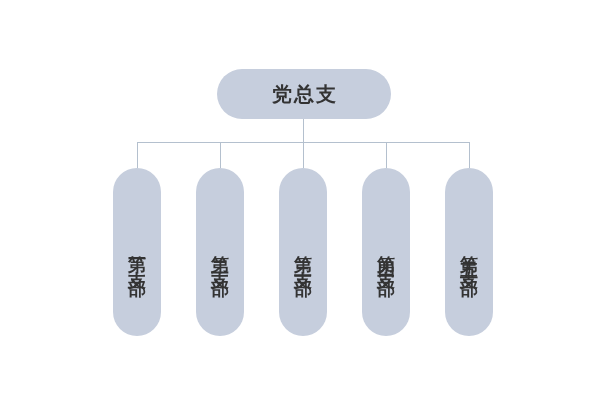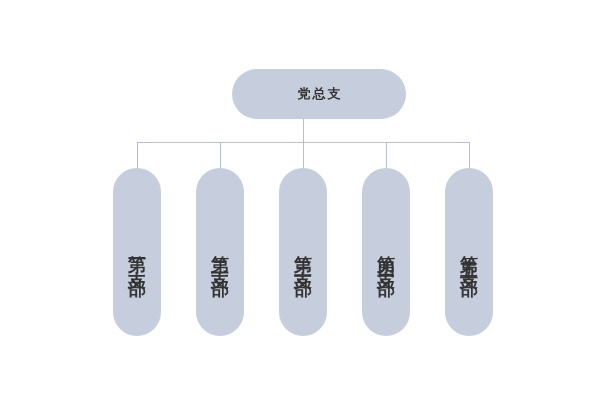--- a/index.html
+++ b/index.html
@@ -24,26 +24,26 @@
   .node {
     position: absolute;
     background: var(--node-fill);
     display: flex;
     align-items: center;
     justify-content: center;
     color: var(--text);
   }
 
   .root-node {
-    left: 232px;
+    left: 217px;
     top: 69px;
     width: 174px;
     height: 50px;
     border-radius: 25px;
-    font-size: 13px;
+    font-size: 20px;
     font-weight: 600;
     letter-spacing: 2px;
     text-indent: 2px;
   }
 
   .branch-node {
     top: 168px;
     width: 48px;
     height: 168px;
     border-radius: 24px;

